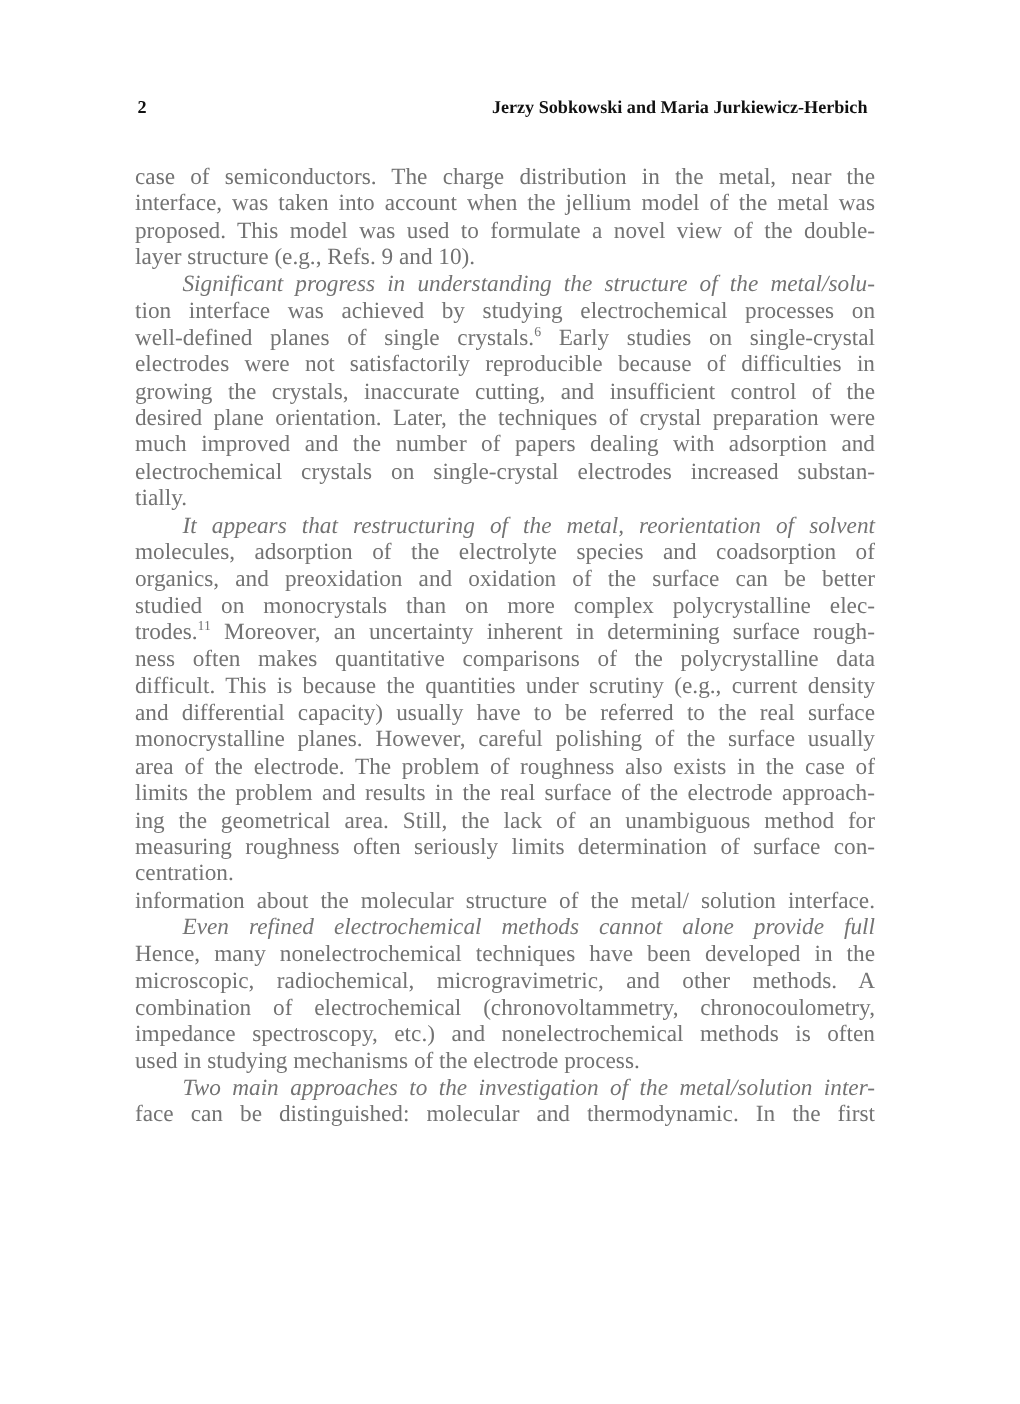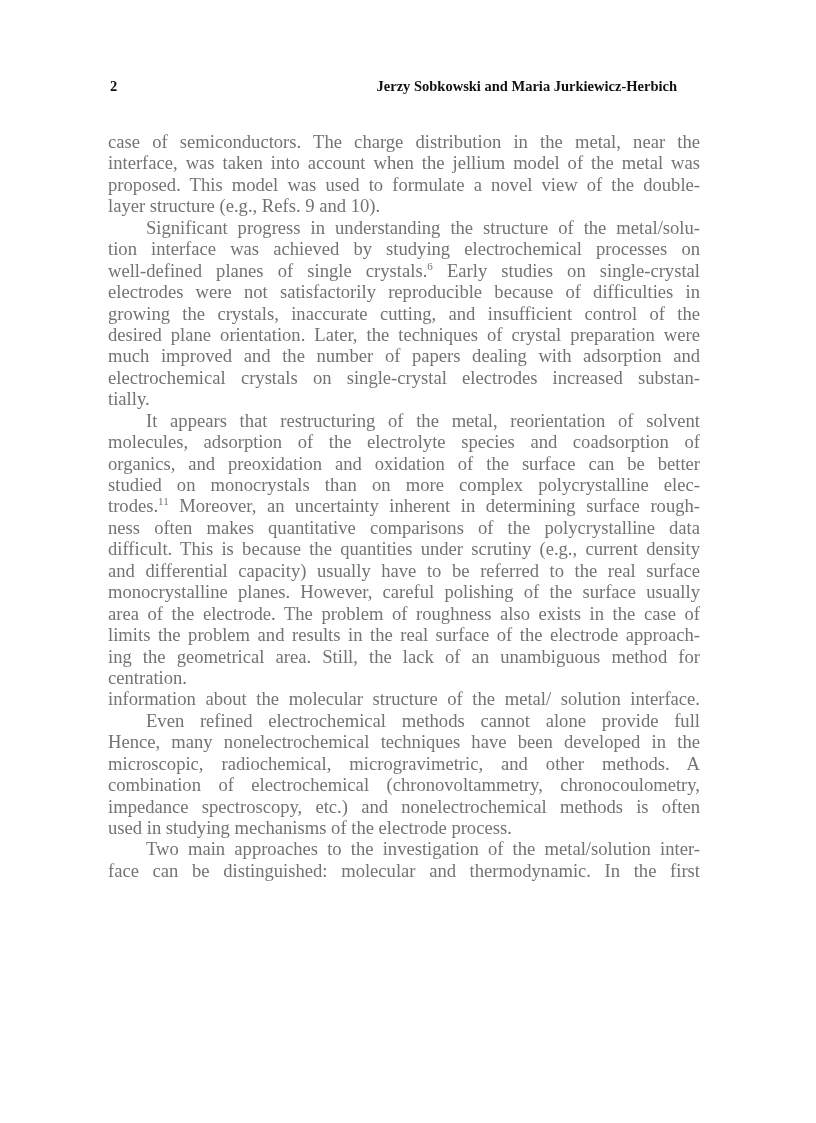--- a/index.html
+++ b/index.html
@@ -3,31 +3,31 @@
 <meta charset="utf-8">
 <style>
   html, body { margin: 0; padding: 0; background: #ffffff; }
   body { width: 816px; height: 1123px; position: relative; overflow: hidden; }
   .page { position: absolute; left: 0; top: 0; width: 816px; height: 1123px; background: #fff; }
   .running-head {
     position: absolute; left: 108px; top: 78px; width: 586px; height: 20px;
     font-family: "Liberation Serif", serif; font-weight: bold; font-size: 14.5px; color: #111;
   }
   .running-head .pg { position: absolute; left: 2px; top: 0; }
-  .running-head .authors { position: absolute; right: 17px; top: 0; }
+  .running-head .authors { position: absolute; right: 0; top: 0; }
   .body-text {
     position: absolute; left: 108px; top: 131px; width: 592px;
     font-family: "Liberation Serif", serif; font-size: 18.6px; line-height: 21.45px; color: #737373;
   }
   .line {
     display: block; height: 21.45px; white-space: nowrap;
     text-align: justify; text-align-last: justify;
   }
   .line.last { text-align-last: left; }
-  .line.indent { padding-left: 38px; }
+  .line.indent { padding-left: 38px; font-style: italic; }
   sup { font-size: 11px; line-height: 0; vertical-align: 7px; }
 </style>
 </head>
 <body>
 
 <div class="page">
   <div class="running-head">
     <span class="pg">2</span>
     <span class="authors">Jerzy Sobkowski and Maria Jurkiewicz-Herbich</span>
   </div>
@@ -50,20 +50,21 @@
       <span class="line">organics, and preoxidation and oxidation of the surface can be better</span>
       <span class="line">studied on monocrystals than on more complex polycrystalline elec-</span>
       <span class="line"><span>trodes.</span><sup>11</sup><span> Moreover, an uncertainty inherent in determining surface rough-</span></span>
       <span class="line">ness often makes quantitative comparisons of the polycrystalline data</span>
       <span class="line">difficult. This is because the quantities under scrutiny (e.g., current density</span>
       <span class="line">and differential capacity) usually have to be referred to the real surface</span>
       <span class="line">monocrystalline planes. However, careful polishing of the surface usually</span>
       <span class="line">area of the electrode. The problem of roughness also exists in the case of</span>
       <span class="line">limits the problem and results in the real surface of the electrode approach-</span>
       <span class="line">ing the geometrical area. Still, the lack of an unambiguous method for</span>
+      <span class="line">measuring roughness often seriously limits determination of surface con-</span>
       <span class="line last">centration.</span>
       <span class="line">information about the molecular structure of the metal/ solution interface.</span>
       <span class="line indent">Even refined electrochemical methods cannot alone provide full</span>
       <span class="line">Hence, many nonelectrochemical techniques have been developed in the</span>
       <span class="line">microscopic, radiochemical, microgravimetric, and other methods. A</span>
       <span class="line">combination of electrochemical (chronovoltammetry, chronocoulometry,</span>
       <span class="line">impedance spectroscopy, etc.) and nonelectrochemical methods is often</span>
       <span class="line last">used in studying mechanisms of the electrode process.</span>
       <span class="line indent">Two main approaches to the investigation of the metal/solution inter-</span>
       <span class="line">face can be distinguished: molecular and thermodynamic. In the first</span>

